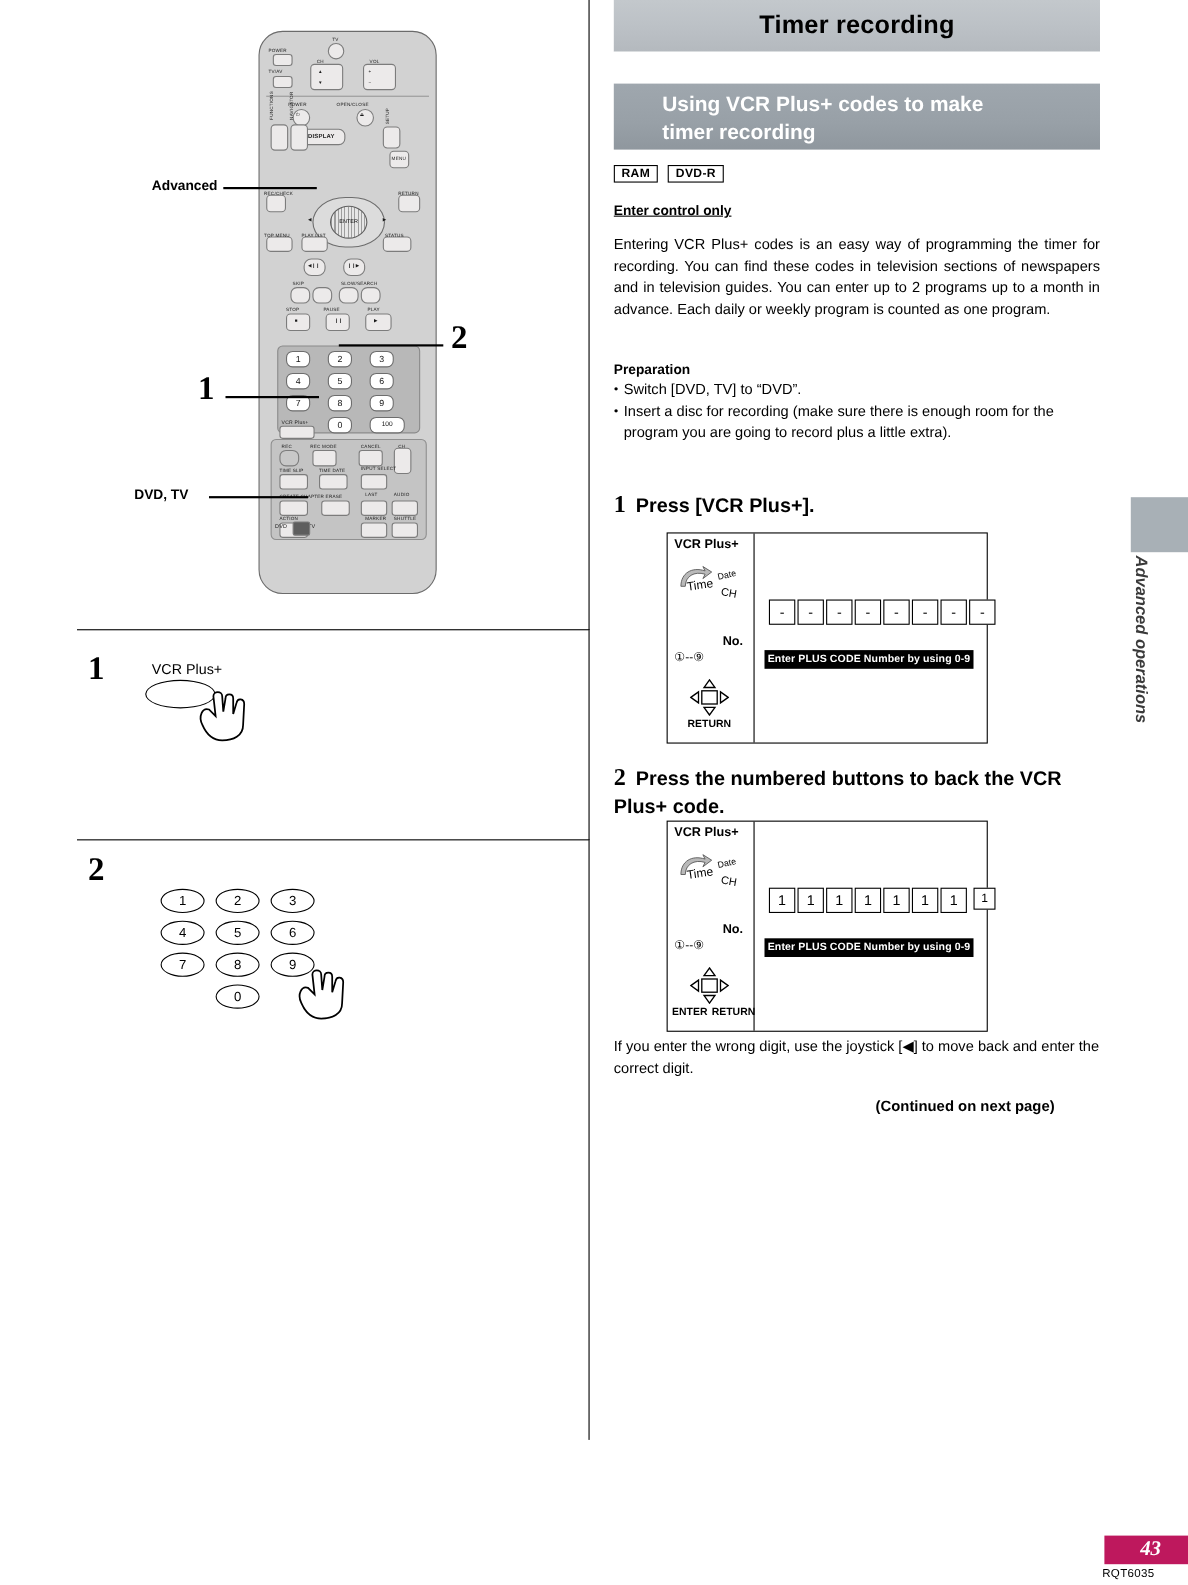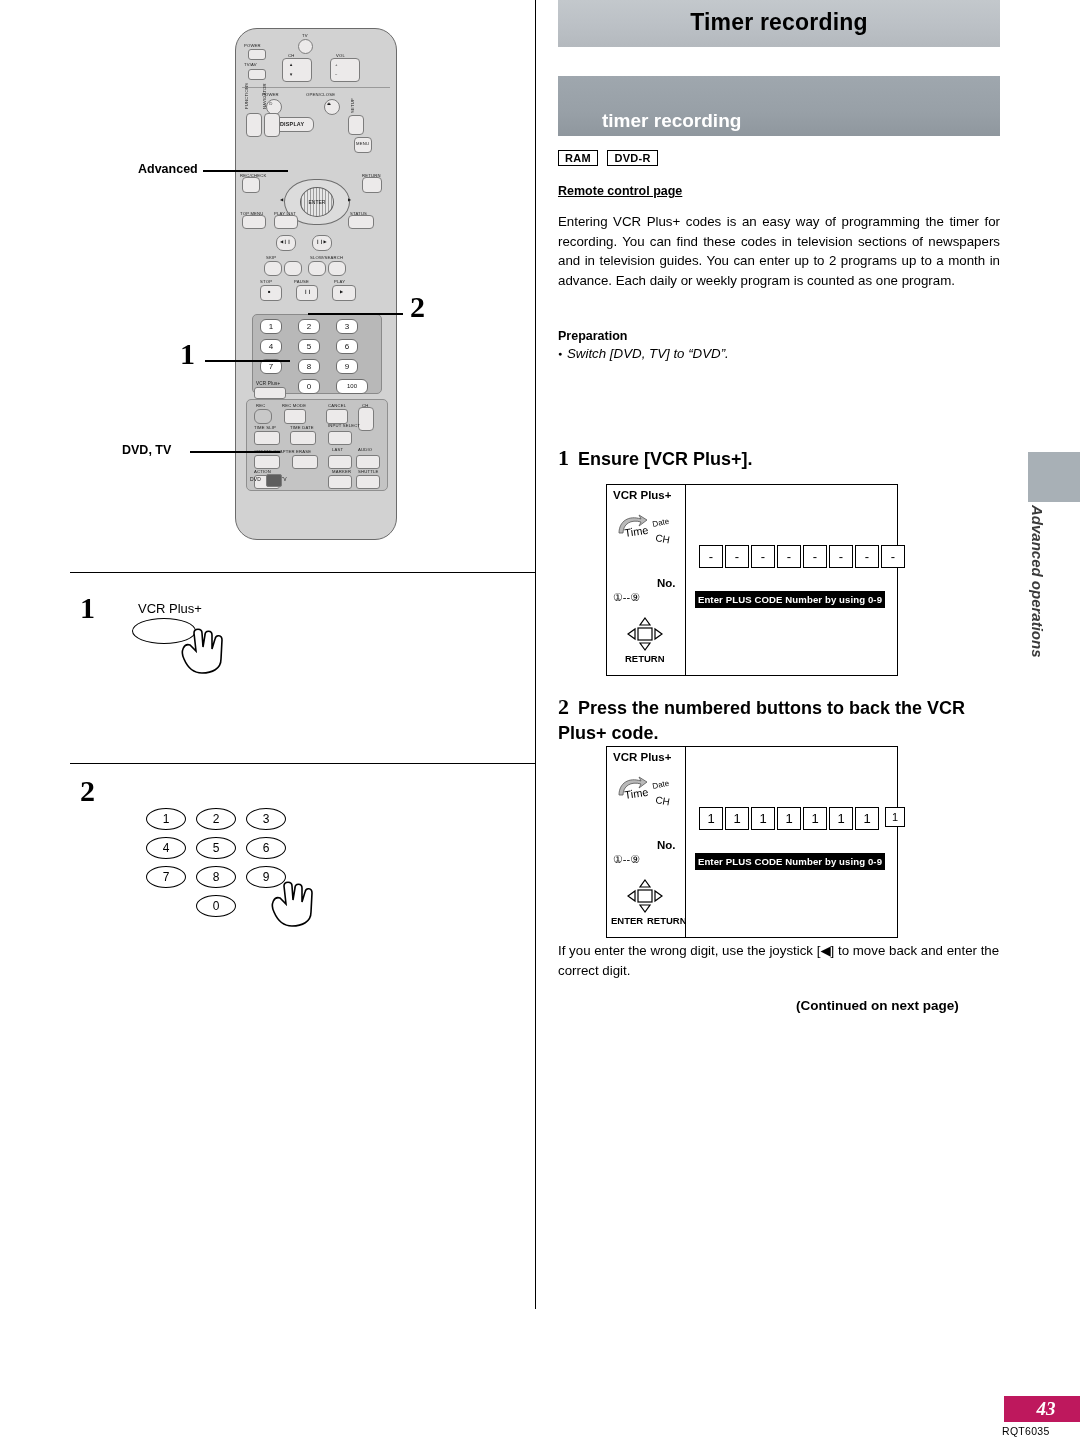--- a/index.html
+++ b/index.html
@@ -68,21 +68,21 @@
 
   .fmt-badges{position:absolute;left:0;top:148px;}
   .badge{display:inline-block;border:1.5px solid #000;padding:1px 6px;font-size:11px;font-weight:bold;margin-right:5px;letter-spacing:.3px;background:#fff;}
 
   .remote-only{position:absolute;left:0;top:184px;font-size:12.5px;font-weight:bold;text-decoration:underline;}
 
   .para{position:absolute;font-size:13.3px;line-height:19.5px;text-align:justify;text-justify:inter-word;}
 
   .prep-title{position:absolute;left:0;top:329px;font-size:12.5px;font-weight:bold;}
   .bullets{position:absolute;left:0;top:344px;width:442px;font-size:13.3px;line-height:19.5px;}
-  .bullets div{position:relative;padding-left:9px;margin-bottom:0px;font-style:italic;}
+  .bullets div{position:relative;padding-left:9px;margin-bottom:0px;}
   .bullets div::before{content:"\25CF";position:absolute;left:0;top:0;font-size:7px;line-height:19px;}
 
   .step{position:absolute;font-size:18px;font-weight:bold;}
   .step .n{font-family:"Liberation Serif",serif;font-size:22px;font-weight:bold;margin-right:9px;}
 
   
   .osd{position:absolute;width:290px;height:190px;background:#fff;border:1.5px solid #000;}
   .osd .leftcol{position:absolute;left:0;top:0;width:78px;height:100%;border-right:1.5px solid #000;}
   .osd .hdr{position:absolute;left:6px;top:4px;font-size:11.5px;font-weight:bold;}
   .osd .timecurve{position:absolute;left:8px;top:26px;width:66px;height:36px;}
@@ -292,39 +292,41 @@
     </div>
   </div>
 
   <div class="right-col">
 
     <div class="title-bar">
       <div class="t">Timer recording</div>
     </div>
 
     <div class="subhead">
+      <div class="s1">Using VCR Plus+ codes to make</div>
       <div class="s2">timer recording</div>
     </div>
 
     <div class="fmt-badges">
       <span class="badge">RAM</span>
       <span class="badge">DVD-R</span>
     </div>
 
-    <div class="remote-only">Remote control page</div>
+    <div class="remote-only">Enter control only</div>
 
     <div class="para" style="left:0;top:212px;width:442px;">Entering VCR Plus+ codes is an easy way of programming the timer for recording. You can find these codes in television sections of newspapers and in television guides. You can enter up to 2 programs up to a month in advance. Each daily or weekly program is counted as one program.</div>
 
     <div class="prep-title">Preparation</div>
     <div class="bullets">
       <div>Switch [DVD, TV] to “DVD”.</div>
+      <div>Insert a disc for recording (make sure there is enough room for the program you are going to record plus a little extra).</div>
     </div>
 
     <div class="step" style="left:0;top:445px;width:442px;">
-      <span class="n">1</span><span>Ensure [VCR Plus+].</span>
+      <span class="n">1</span><span>Press [VCR Plus+].</span>
     </div>
 
     <div class="osd" style="left:48px;top:484px;">
       <div class="leftcol"></div>
       <div class="hdr">VCR Plus+</div>
       <div class="timecurve">
         <svg width="70" height="40" viewBox="0 0 70 40">
           <path d="M4 22 C4 10 14 4 26 8 L24 4 L32 9 L24 15 L26 11 C16 8 8 13 8 22 Z" fill="#b9b9b9" stroke="#555" stroke-width="0.8"></path>
           <text x="10" y="26" font-family="Liberation Sans, sans-serif" font-size="11" transform="rotate(-8 10 26)">Time</text>
           <text x="38" y="16" font-family="Liberation Sans, sans-serif" font-size="8" transform="rotate(-12 38 16)">Date</text>

